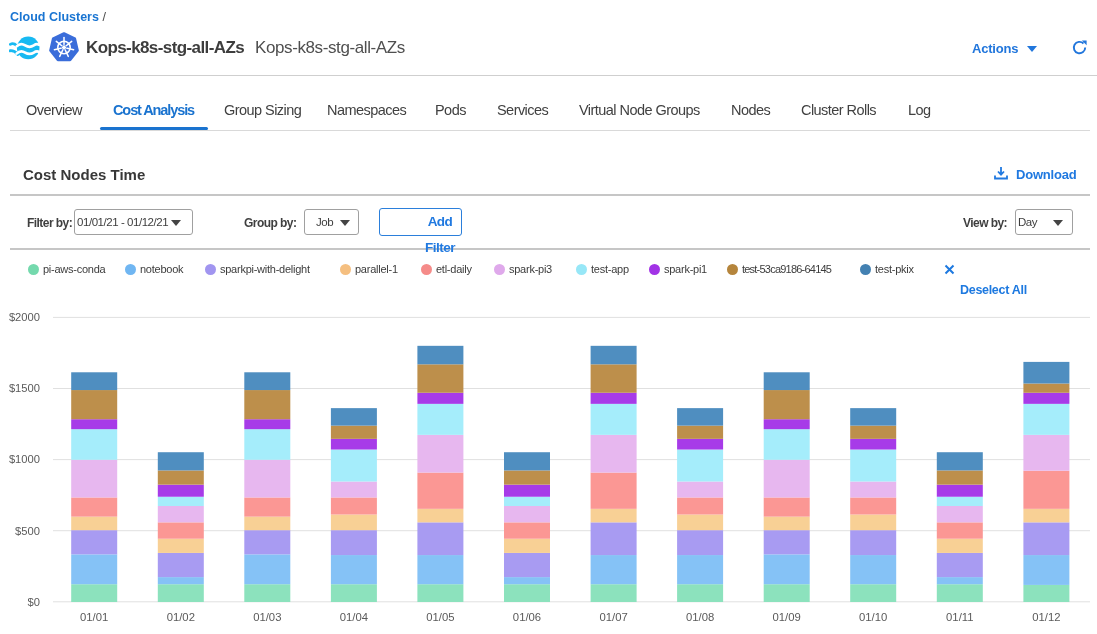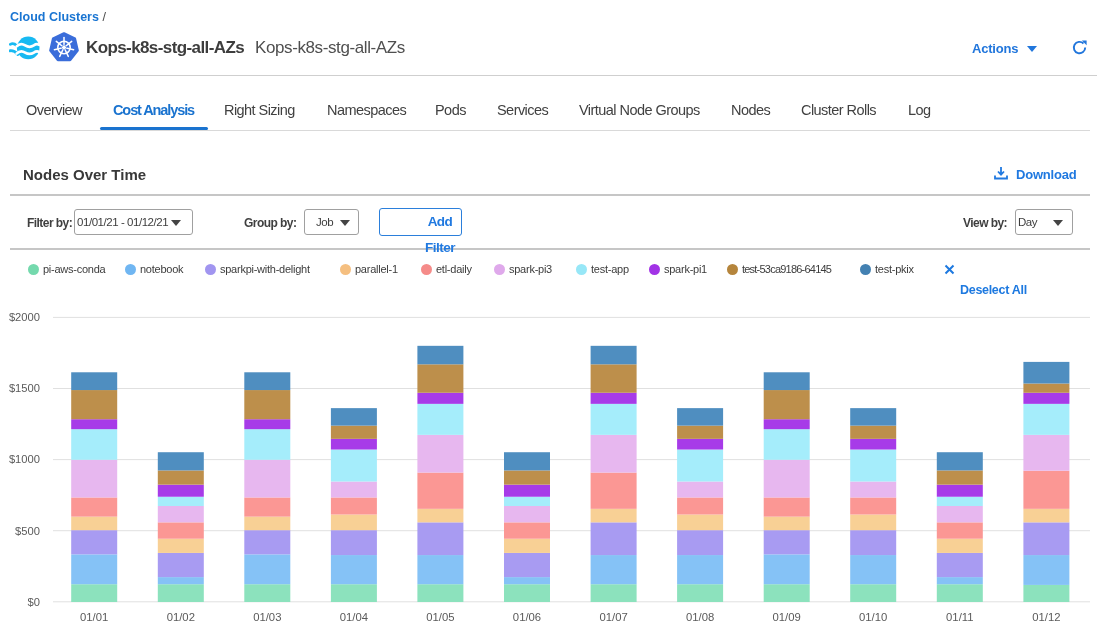--- a/index.html
+++ b/index.html
@@ -45,32 +45,32 @@
 <div class="abs caret" style="left:1027px;top:46px;border-top-color:#2176dc;"></div>
 <svg class="abs" style="left:1071px;top:39px" width="17" height="17" viewBox="0 0 17 17">
  <path d="M14.2 8.5 A5.7 5.7 0 1 1 12.5 4.5" stroke="#2176dc" stroke-width="1.9" fill="none"></path>
  <polygon points="10.9,1.6 15.6,1.6 15.6,6.3" fill="#2176dc" transform="rotate(0 13 4)"></polygon>
 </svg>
 
 <div class="abs" style="left:10px;top:75px;width:1087px;height:1px;background:#cfcfcf;"></div>
 
 <div class="tab" style="left:26px">Overview</div>
 <div class="tab act" style="left:113px">Cost Analysis</div>
-<div class="tab" style="left:224px">Right Sizing</div>
+<div class="tab" style="left:224px">Group Sizing</div>
 <div class="tab" style="left:327px">Namespaces</div>
 <div class="tab" style="left:435px">Pods</div>
 <div class="tab" style="left:497px">Services</div>
 <div class="tab" style="left:579px">Virtual Node Groups</div>
 <div class="tab" style="left:731px">Nodes</div>
 <div class="tab" style="left:801px">Cluster Rolls</div>
 <div class="tab" style="left:908px">Log</div>
 <div class="abs" style="left:100px;top:127px;width:108px;height:3px;background:#1a73cf;border-radius:2px;"></div>
 <div class="abs" style="left:10px;top:130px;width:1080px;height:1px;background:#d9d9d9;"></div>
 
-<div class="abs" style="left:23px;top:166px;font-size:15px;font-weight:bold;color:#383838;">Nodes Over Time</div>
+<div class="abs" style="left:23px;top:166px;font-size:15px;font-weight:bold;color:#383838;">Cost Nodes Time</div>
 <svg class="abs" style="left:993px;top:165px" width="16" height="16" viewBox="0 0 16 16">
  <path d="M8 2 L8 9 M5 6.5 L8 9.7 L11 6.5" stroke="#2079e0" stroke-width="1.8" fill="none"></path>
  <path d="M2 10.5 L2 13.5 L14 13.5 L14 10.5" stroke="#2079e0" stroke-width="1.8" fill="none"></path>
 </svg>
 <div class="abs" style="left:1016px;top:167px;font-size:13px;font-weight:bold;color:#2079e0;letter-spacing:-0.2px;">Download</div>
 
 <div class="abs" style="left:10px;top:194px;width:1080px;height:2px;background:#c6c6c6;"></div>
 <div class="abs" style="left:10px;top:248px;width:1080px;height:2px;background:#c6c6c6;"></div>
 <div class="blab" style="left:27px;">Filter by:</div>
 <div class="selbox" style="left:74px;width:119px;padding-left:2px;">01/01/21 - 01/12/21<span class="caret" style="position:absolute;right:11px;top:10px;"></span></div>

